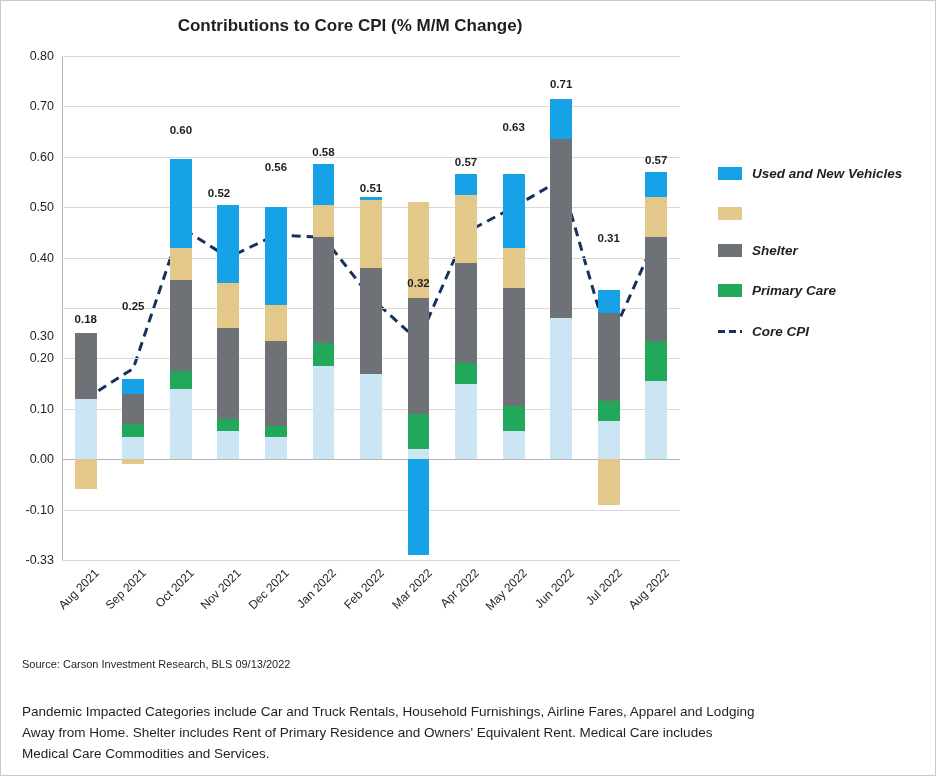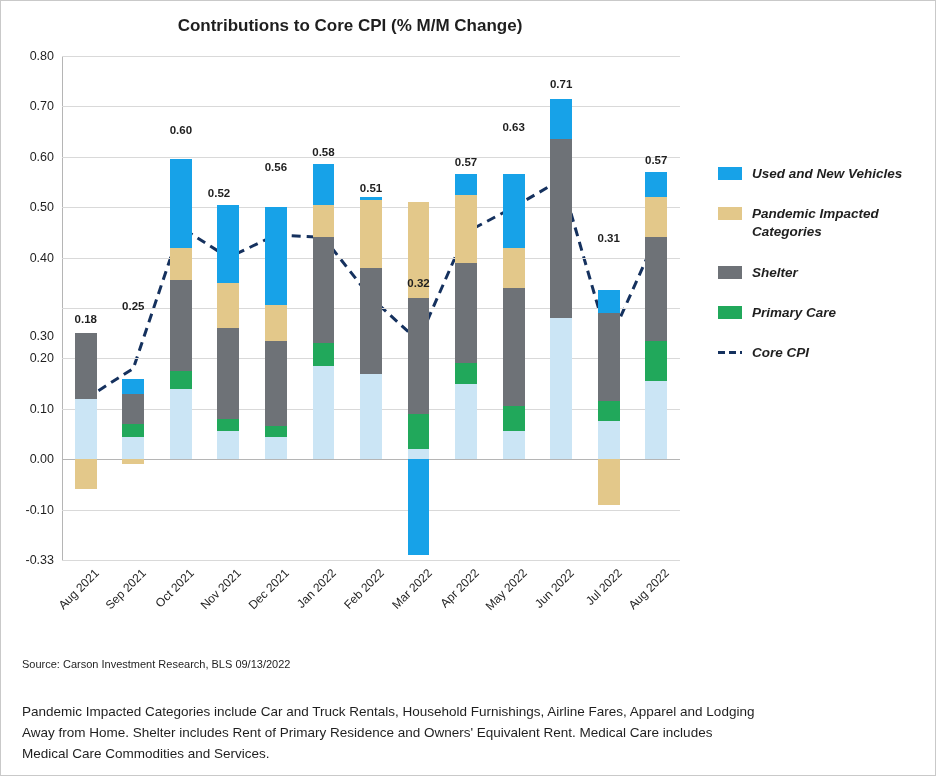--- a/index.html
+++ b/index.html
@@ -320,21 +320,20 @@
     <div class="xtick" style="left: 538.231px; top: 6px; width: 62px;">Aug 2022</div>
   </div>
 
 <div id="legend">
     <div class="legend-row">
       <span class="legend-swatch" style="background: rgb(23, 162, 232);"></span>
       <span class="legend-text">Used and New Vehicles</span>
     </div>
     <div class="legend-row">
       <span class="legend-swatch" style="background: rgb(227, 200, 138);"></span>
-      <span class="legend-text">Pandemic Impacted Categories</span>
     </div>
     <div class="legend-row">
       <span class="legend-swatch" style="background: rgb(110, 114, 119);"></span>
       <span class="legend-text">Shelter</span>
     </div>
     <div class="legend-row">
       <span class="legend-swatch" style="background: rgb(33, 168, 91);"></span>
       <span class="legend-text">Primary Care</span>
     </div>
     <div class="legend-row">

